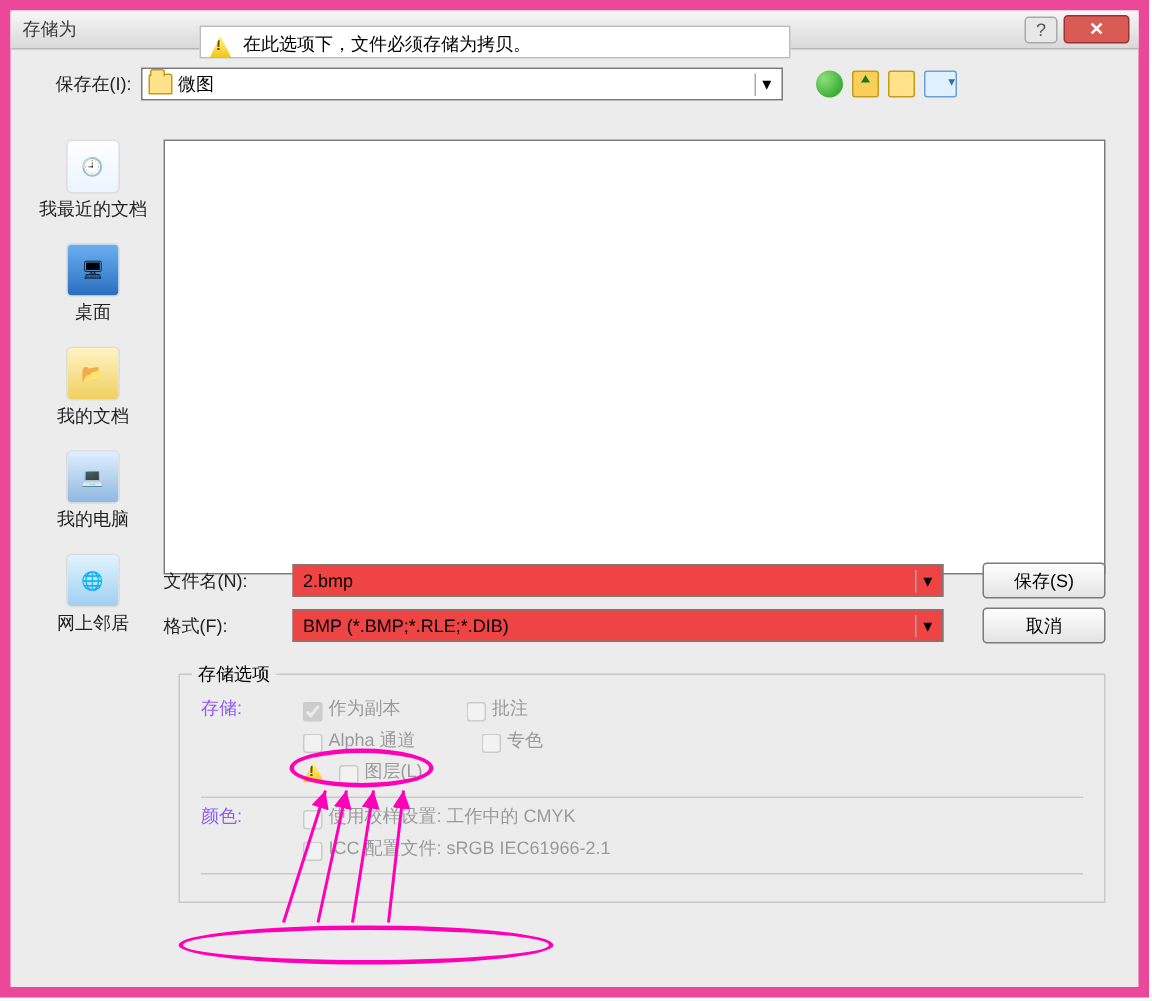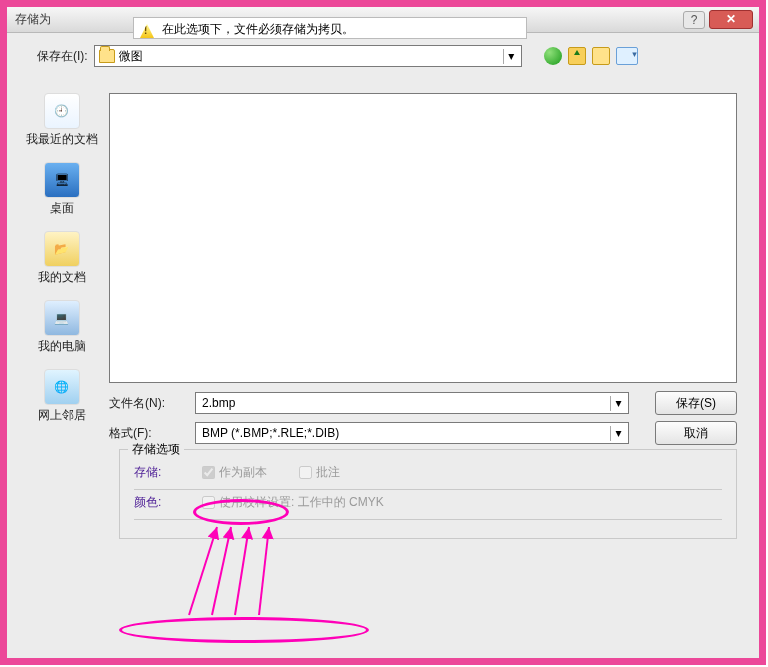--- a/index.html
+++ b/index.html
@@ -40,35 +40,35 @@
   .mail-ico{background:linear-gradient(#fff3c4,#f0d060);}
   .pc-ico{background:linear-gradient(#dfefff,#8fb8e0);}
   .net-ico{background:linear-gradient(#e0f4ff,#a0d0f0);}
   .place-label{color:#222;}
 
   
   .listbox { position:absolute; left:102px; top:60px; right:22px; height:290px; border:1px solid #7a7a7a; background:#fff; }
 
   
   .formrow { display:flex; align-items:center; gap:8px; }
-  .formrows { position:absolute; left:102px; top:358px; right:22px; }
+  .formrows { position:absolute; left:102px; top:342px; right:22px; }
   .formrow + .formrow { margin-top:6px; }
   .formrow .label{ width:78px; }
-  .combo-file { flex:1; height:22px; border:1px solid #7a7a7a; background:#ffffff; padding-left:6px; display:flex; align-items:center; position:relative; margin-right:18px;}
+  .combo-file { flex:1; height:22px; border:1px solid #7a7a7a; background:#ef4444; padding-left:6px; display:flex; align-items:center; position:relative; margin-right:18px;}
   .btn { width:82px; height:24px; border:1px solid #7a7a7a; background:linear-gradient(#fdfdfd,#e4e4e4); border-radius:3px; cursor:pointer; text-align:center; line-height:22px;}
 
   
   .group { position:absolute; left:112px; right:22px; top:416px; border:1px solid #c9c9c9; padding:10px 14px 14px 14px; background:#ececec;}
   .group-title { position:absolute; top:-9px; left:8px; background:#ececec; padding:0 4px; }
   .opt-row { display:flex; align-items:center; gap:8px; margin-top:4px; }
-  .opt-label { width:60px; color:#4c1d95; }
-  .chk { display:inline-flex; align-items:center; gap:4px; color:#9a9a9a; }
+  .opt-label { width:60px; color:#8b5cf6; }
+  .chk { display:inline-flex; align-items:flex-end; gap:4px; color:#9a9a9a; }
   .chk.enabled{ color:#222; }
   .chk input { width:13px; height:13px; }
-  .col2 { margin-left:24px; }
+  .col2 { margin-left:36px; }
   hr.sep { border:none; border-top:1px solid #c9c9c9; margin:8px 0 4px 0;}
   .warn-ico{ width:14px;height:14px;display:inline-block;background:linear-gradient(#fff890,#f5c518);clip-path:polygon(50% 0,100% 100%,0 100%);position:relative;margin-right:2px;}
   .warn-ico::after{content:"!";position:absolute;left:4px;top:1px;font-size:10px;font-weight:bold;color:#6a4a00;}
 
   .statusbar { position:absolute; bottom:36px; left:126px; right:232px; height:22px; border:1px solid #bbb; background:#fff; display:flex; align-items:flex-end; padding-left:6px; gap:6px;}
   .adobe-btn { position:absolute; left:12px; bottom:6px; width:120px; height:22px; border:1px solid #7a7a7a; background:linear-gradient(#fdfdfd,#e4e4e4); border-radius:3px; text-align:center; line-height:20px; cursor:pointer;}
 
   
   .anno{position:absolute;pointer-events:none;}
   .ellipse{border:3px solid #ff00b8;border-radius:50%;}
@@ -155,26 +155,52 @@
         <span class="opt-label">存储:</span>
         <label class="chk">
             <input type="checkbox" checked="" disabled="" style="">
             <span>作为副本</span>
           </label>
         <label class="chk col2">
             <input type="checkbox" disabled="" style="">
             <span>批注</span>
           </label>
       </div>
+      <div class="opt-row">
+        <span class="opt-label"></span>
+        <label class="chk">
+            <input type="checkbox" disabled="" style="">
+            <span>Alpha 通道</span>
+          </label>
+        <label class="chk col2">
+            <input type="checkbox" disabled="" style="">
+            <span>专色</span>
+          </label>
+      </div>
+      <div class="opt-row">
+        <span class="opt-label"></span>
+        <span class="warn-ico"></span>
+        <label class="chk">
+            <input type="checkbox" disabled="" style="">
+            <span>图层(L)</span>
+          </label>
+      </div>
       <hr class="sep">
       <div class="opt-row">
         <span class="opt-label">颜色:</span>
         <label class="chk">
             <input type="checkbox" disabled="" style="">
             <span>使用校样设置: 工作中的 CMYK</span>
+          </label>
+      </div>
+      <div class="opt-row">
+        <span class="opt-label"></span>
+        <label class="chk">
+            <input type="checkbox" disabled="" style="">
+            <span>ICC 配置文件: sRGB IEC61966-2.1</span>
           </label>
       </div>
       <hr class="sep">
     </div>
 
     <div class="statusbar">
       <span class="warn-ico"></span>
       <span>在此选项下，文件必须存储为拷贝。</span>
     </div>
 

